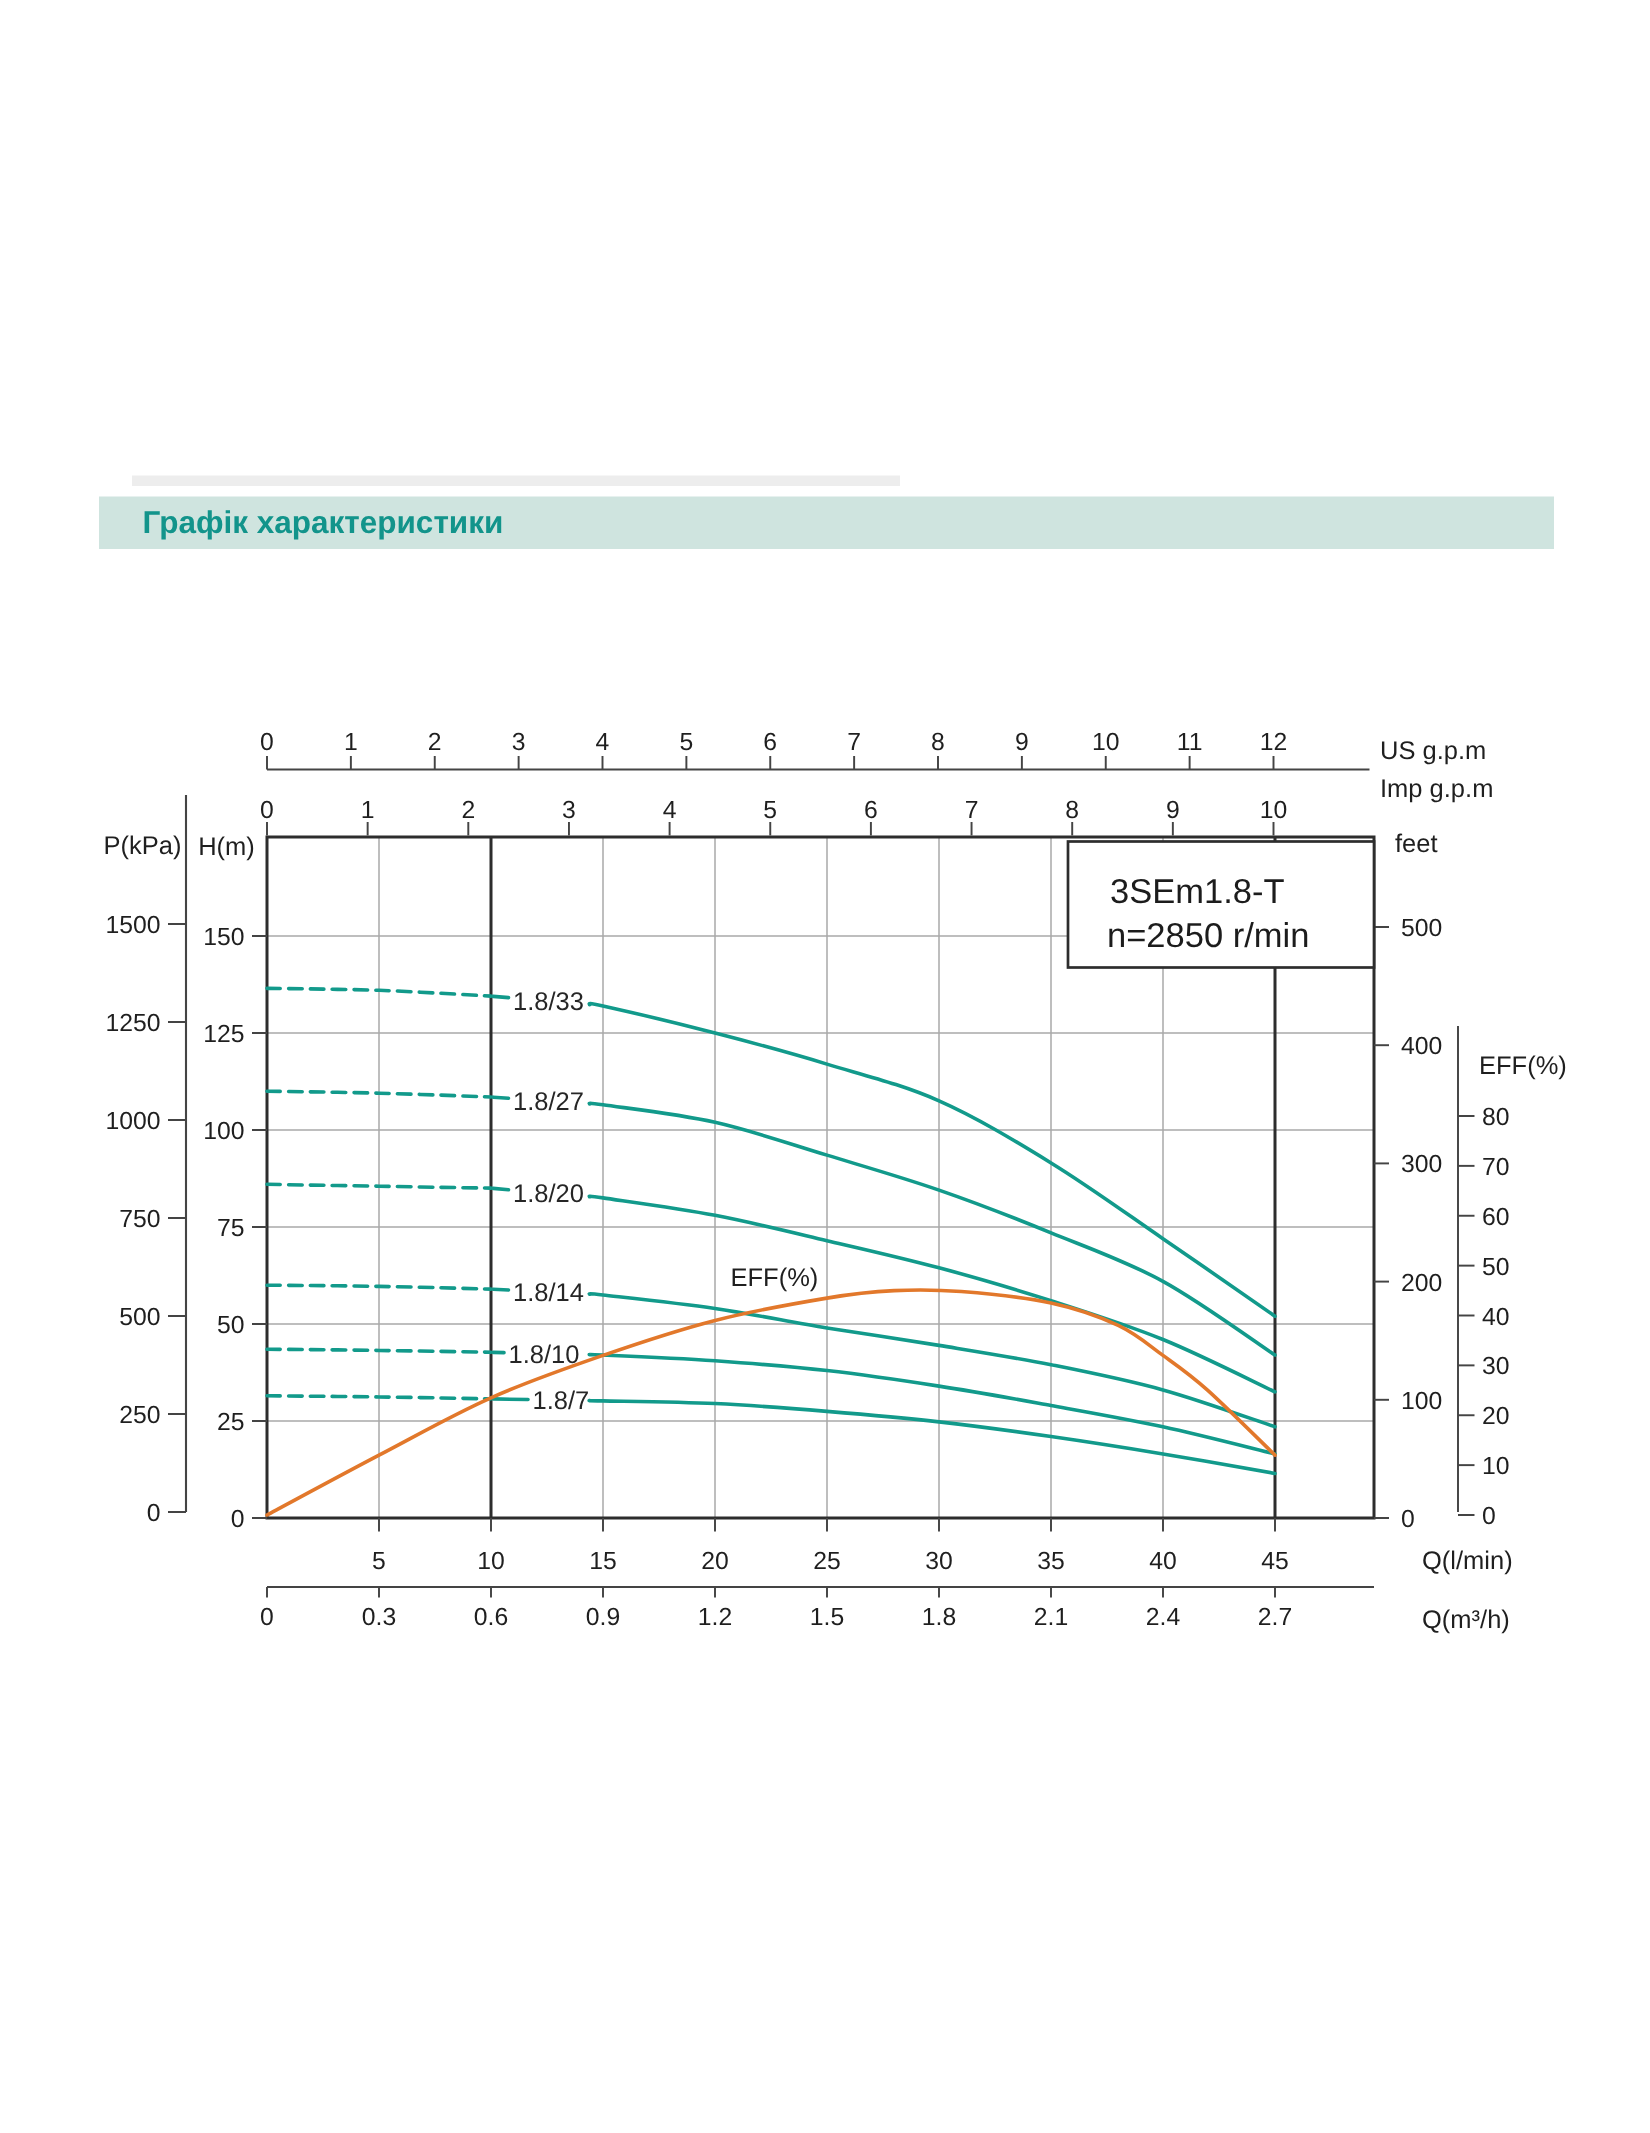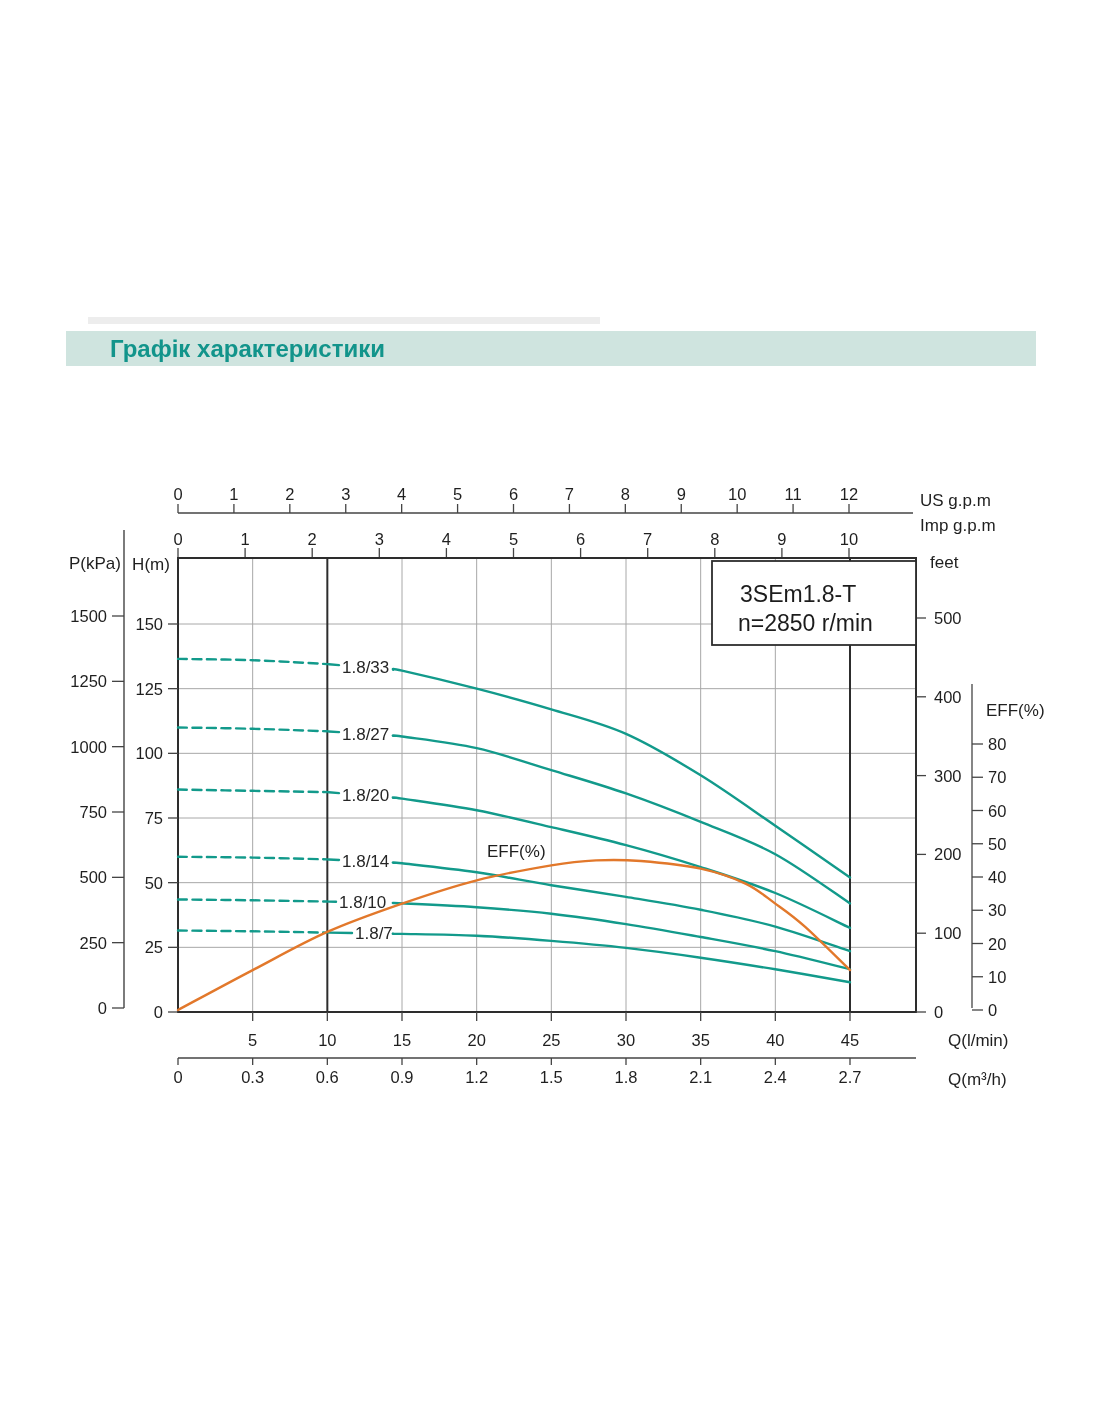--- a/index.html
+++ b/index.html
@@ -1,21 +1,21 @@
 <!DOCTYPE html>
 <html><head>
 <meta charset="utf-8">
 <title>Графік характеристики</title>
 <style>
   html,body{margin:0;padding:0;background:#fff;}
   .page{position:relative;width:1100px;height:1422px;background:#fff;overflow:hidden;
         font-family:"Liberation Sans",sans-serif;}
   .top-strip{position:absolute;left:88px;top:317px;width:512px;height:7px;background:#ededed;}
   .title-bar{position:absolute;left:66px;top:331px;width:970px;height:35px;}
-  .title-bar span{display:block;padding-left:44px;line-height:36px;font-size:24px;font-weight:bold;}
+  .title-bar span{display:block;padding-left:29px;line-height:36px;font-size:21px;font-weight:bold;}
   svg.chart{position:absolute;left:0;top:0;width:1100px;height:1422px;}
   svg text{fill:#1f1f1f;}
   .tick{font-size:16.5px;}
   .axis-label{font-size:17px;}
   .curve-label{font-size:17px;fill:#262626;}
   .box-text{font-size:23px;fill:#1c1c1c;}
   .info-box{fill:#ffffff;stroke:#2d2d2d;stroke-width:1.8;}
 </style>
 </head>
 <body>

